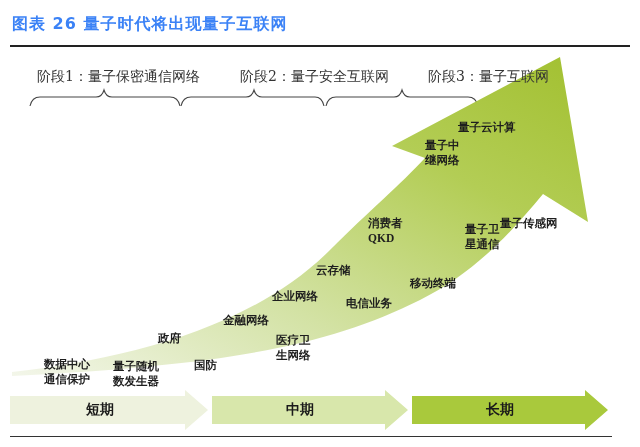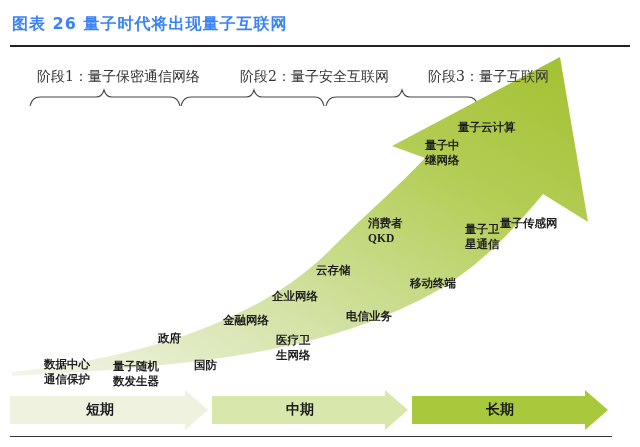--- a/index.html
+++ b/index.html
@@ -61,21 +61,21 @@
 <div class="lbl" style="left:44px; top:357px; white-space:pre;">数据中心
 通信保护</div>
 <div class="lbl" style="left:113px; top:359px; white-space:pre;">量子随机
 数发生器</div>
 <div class="lbl" style="left:158px; top:331px;">政府</div>
 <div class="lbl" style="left:194px; top:358px;">国防</div>
 <div class="lbl" style="left:223px; top:313px;">金融网络</div>
 <div class="lbl" style="left:276px; top:333px; white-space:pre;">医疗卫
 生网络</div>
 <div class="lbl" style="left:272px; top:289px;">企业网络</div>
-<div class="lbl" style="left:346px; top:309px;">电信业务</div>
+<div class="lbl" style="left:346px; top:296px;">电信业务</div>
 <div class="lbl" style="left:316px; top:263px;">云存储</div>
 <div class="lbl" style="left:368px; top:216px; white-space:pre;">消费者
 QKD</div>
 <div class="lbl" style="left:410px; top:276px;">移动终端</div>
 <div class="lbl" style="left:465px; top:222px; white-space:pre;">量子卫
 星通信</div>
 <div class="lbl" style="left:425px; top:138px; white-space:pre;">量子中
 继网络</div>
 <div class="lbl" style="left:458px; top:120px;">量子云计算</div>
 <div class="lbl" style="left:500px; top:183px;margin-top:33px;">量子传感网</div>

